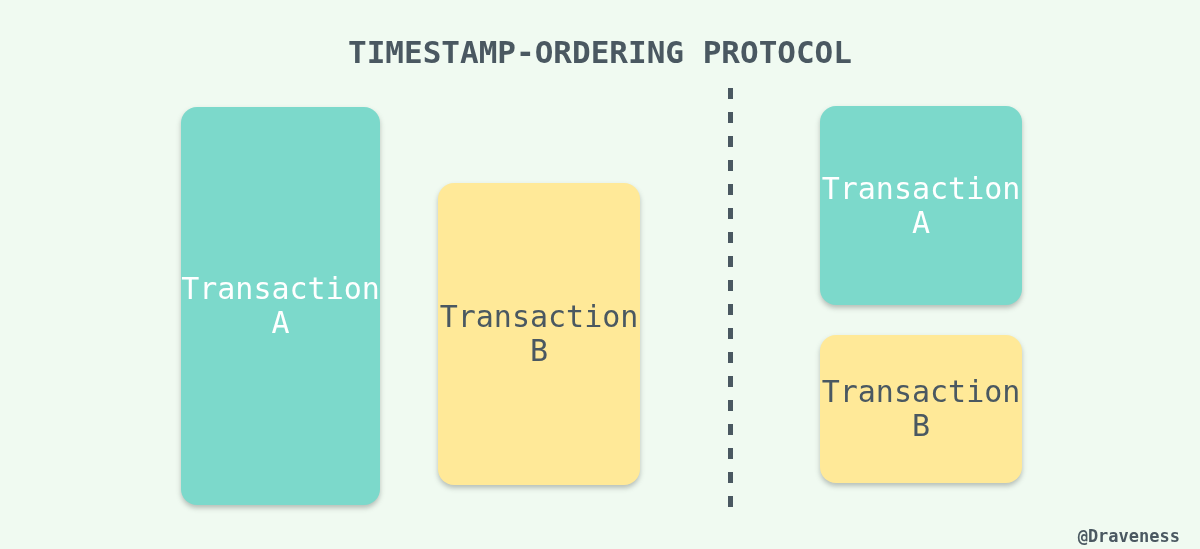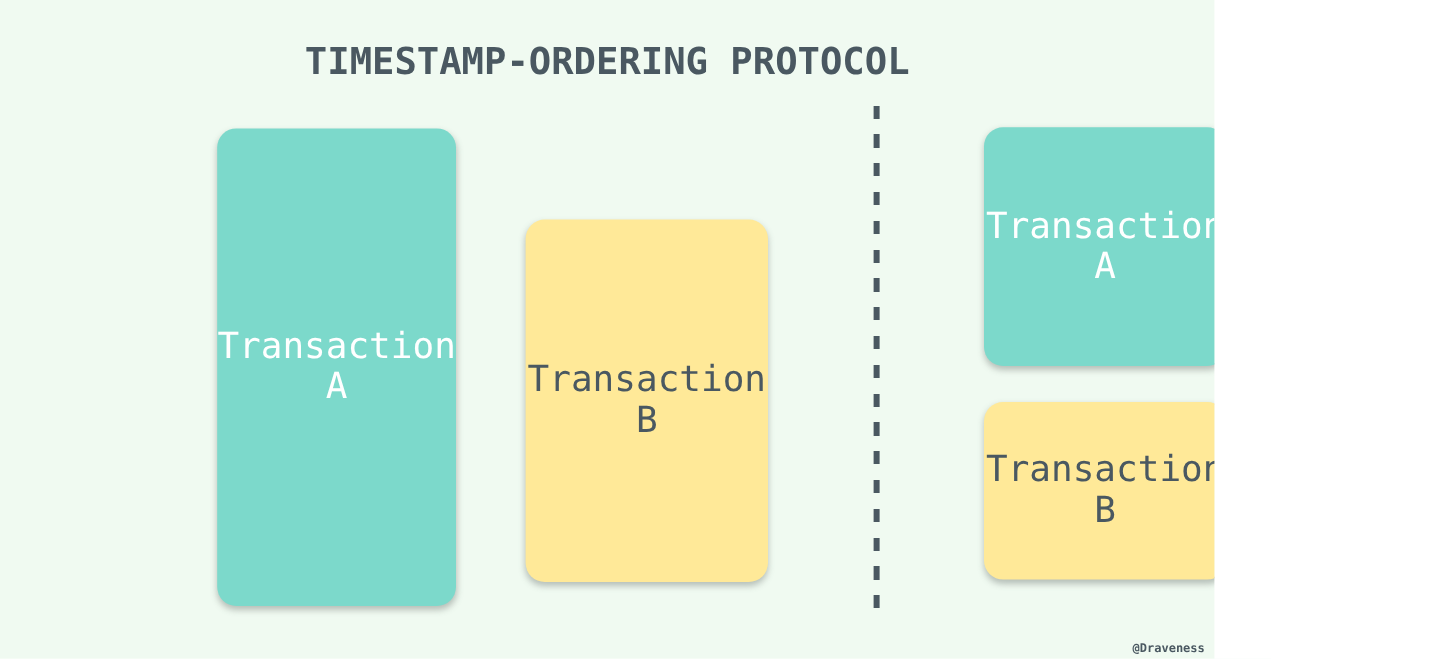--- a/index.html
+++ b/index.html
@@ -6,21 +6,21 @@
     --bg: #f0faf1;
     --teal: #7cd9cb;
     --yellow: #ffe998;
     --dark: #4a5861;
     --light: #ffffff;
   }
   * { box-sizing: border-box; }
   html, body { margin: 0; padding: 0; }
   .canvas {
     position: relative;
-    width: 1012px;
+    width: 1200px;
     height: 549px;
     background: var(--bg);
     font-family: "DejaVu Sans Mono", "Liberation Mono", monospace;
     overflow: hidden;
   }
   .title {
     position: absolute;
     top: 34px;
     left: 0;
     width: 100%;
@@ -61,23 +61,23 @@
     background: repeating-linear-gradient(
       to bottom,
       var(--dark) 0px,
       var(--dark) 11px,
       transparent 11px,
       transparent 24px
     );
   }
   .credit {
     position: absolute;
-    right: 8px;
+    right: 20px;
     bottom: 3px;
-    font-size: 10px;
+    font-size: 17px;
     font-weight: bold;
     color: var(--dark);
     margin-left: 16px;
   }
 </style>
 </head>
 <body>
 
 <div class="canvas">
 

